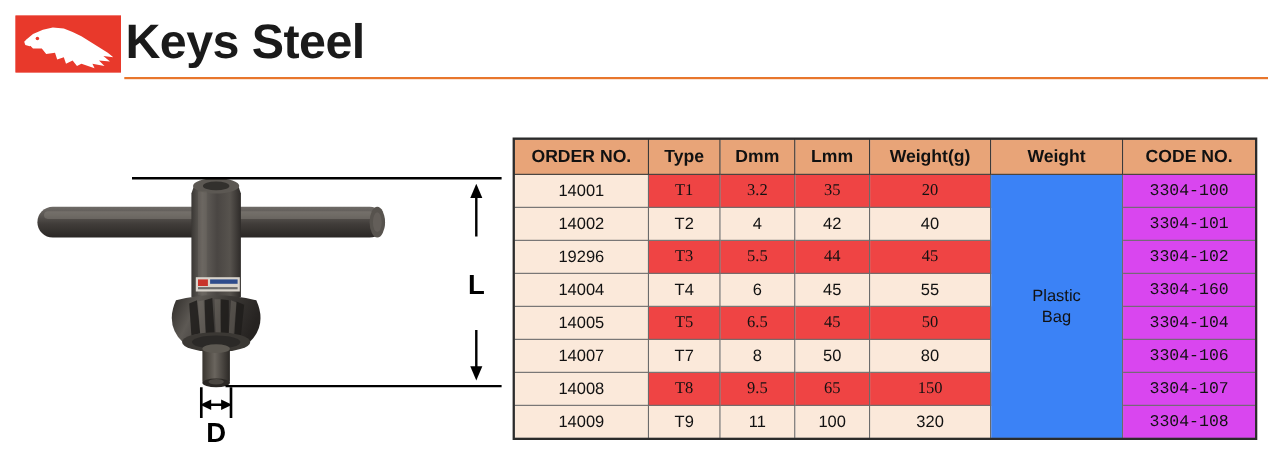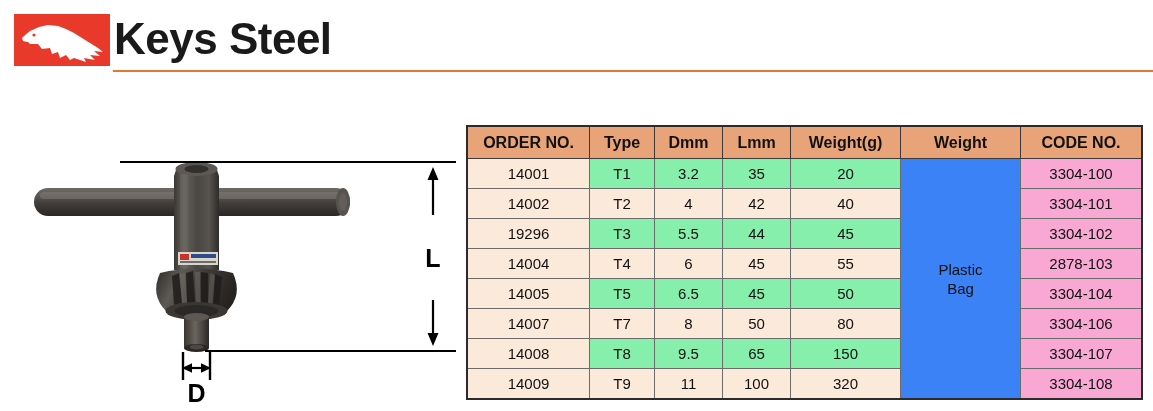--- a/index.html
+++ b/index.html
@@ -84,24 +84,25 @@
     height: 29px;
     font-size: 15px;
     font-weight: normal;
   }
   td.col-order {
     background: #FBE9DA;
     font-weight: bold;
     font-size: 16px;
   }
   td.col-code {
-    background: #f9a8d4;
+    background: #d946ef;
     font-size: 15px;
-  }
-  tr.row-odd td.col-mid { background: #86efac; }
+    font-family: Liberation Mono, monospace;
+  }
+  tr.row-odd td.col-mid { background: #ef4444; font-family: Liberation Serif, serif; }
   tr.row-even td.col-mid { background: #FBE9DA; }
   td.col-packing {
     background: #3b82f6;
     font-size: 15px;
     line-height: 19px;
   }
   
   #spec-table-wrap {
     border: 0;
   }
@@ -278,21 +279,21 @@
         <td class="col-mid">44</td>
         <td class="col-mid">45</td>
         <td class="col-code">3304-102</td>
       </tr>
       <tr class="row-even">
         <td class="col-order">14004</td>
         <td class="col-mid">T4</td>
         <td class="col-mid">6</td>
         <td class="col-mid">45</td>
         <td class="col-mid">55</td>
-        <td class="col-code">2878-103</td>
+        <td class="col-code">3304-160</td>
       </tr>
       <tr class="row-odd">
         <td class="col-order">14005</td>
         <td class="col-mid">T5</td>
         <td class="col-mid">6.5</td>
         <td class="col-mid">45</td>
         <td class="col-mid">50</td>
         <td class="col-code">3304-104</td>
       </tr>
       <tr class="row-even">

